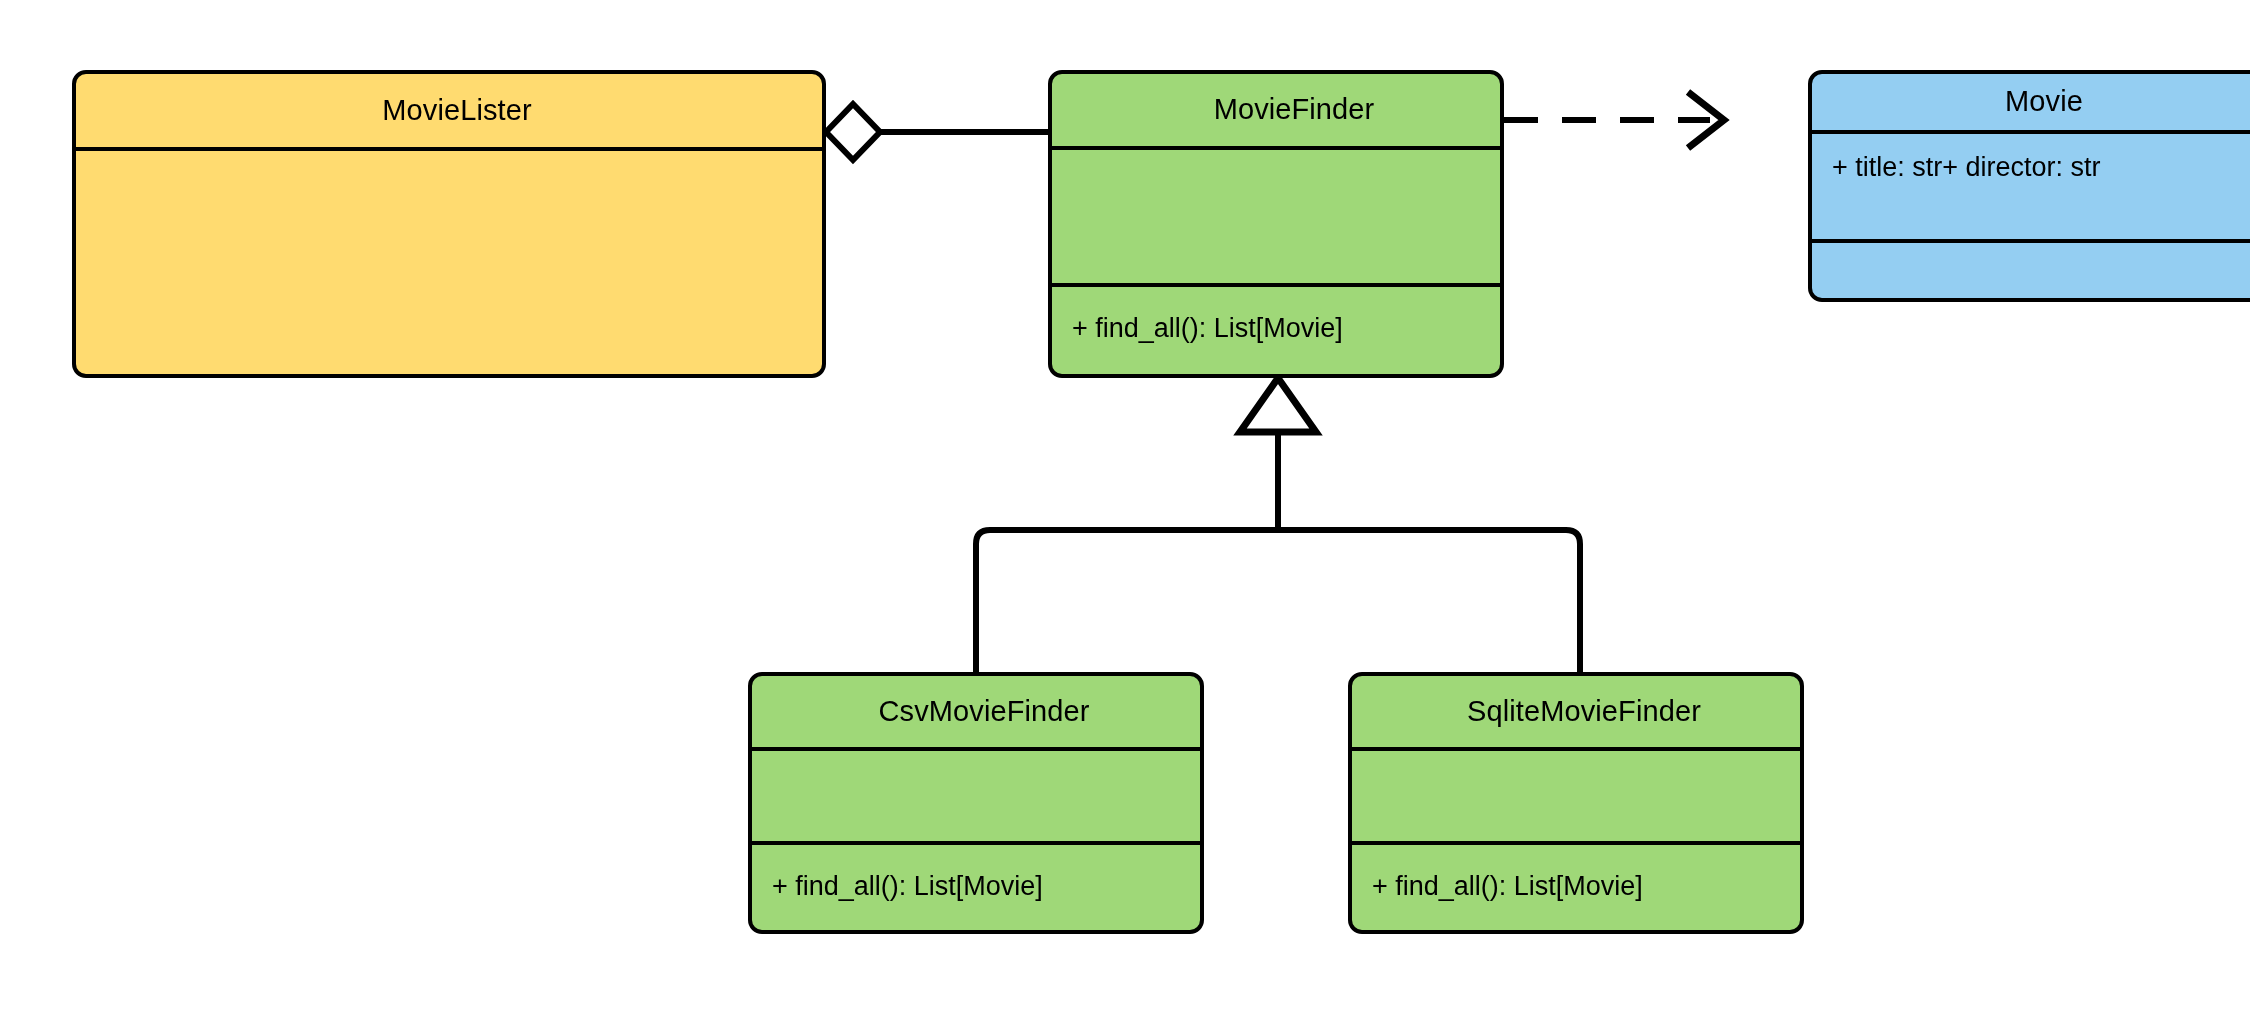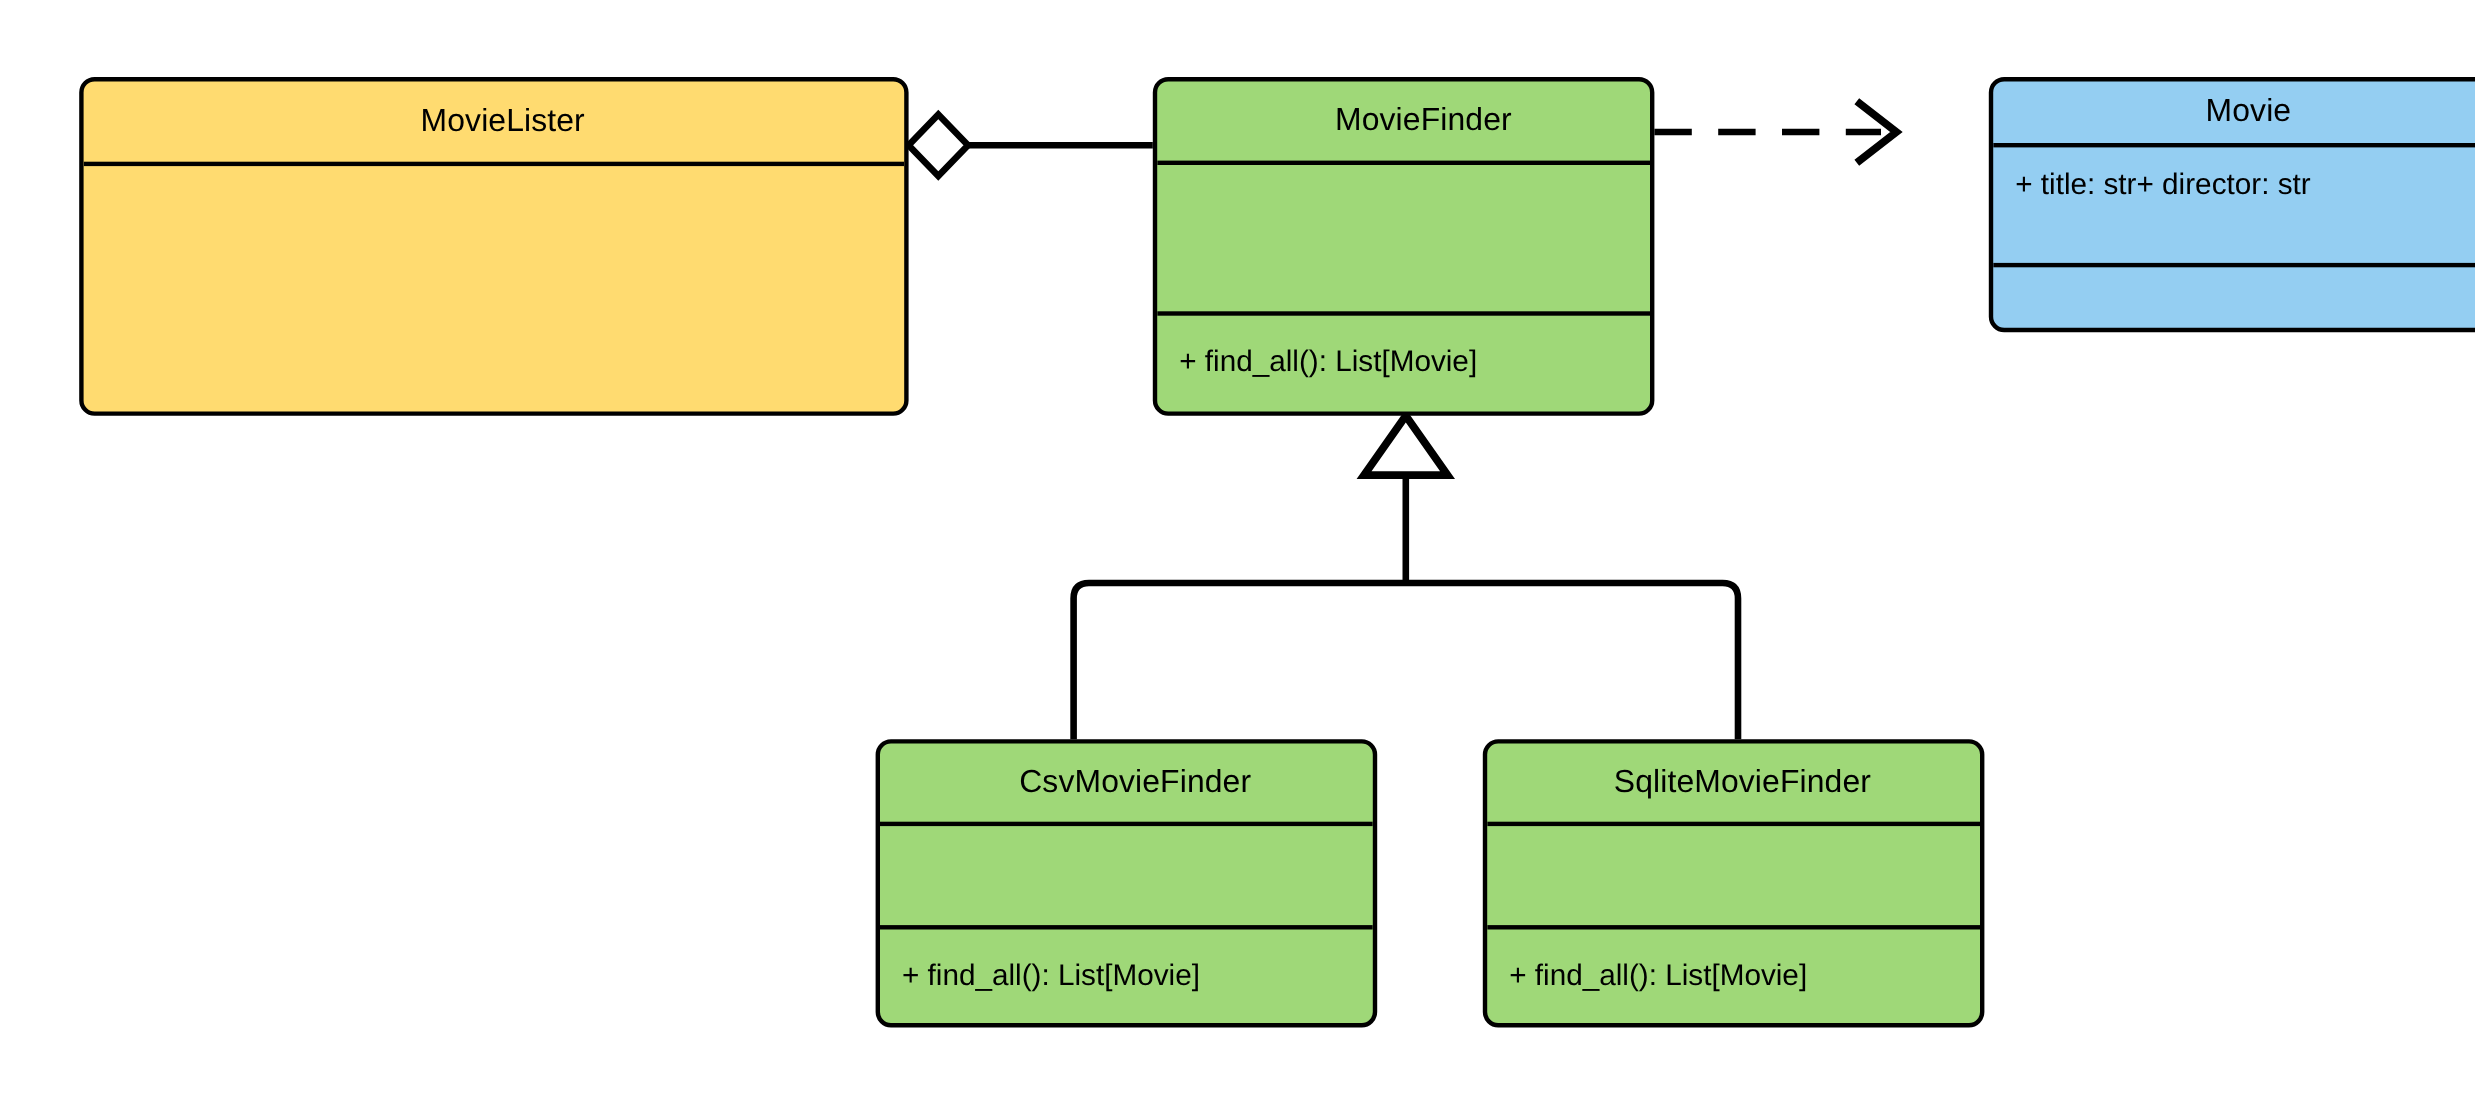--- a/index.html
+++ b/index.html
@@ -115,21 +115,21 @@
     <div class="compartment class-name" style="height:78px;">
       <span>Movie</span>
     </div>
     <div class="compartment divided member-list" style="height:145px; padding-top:16px;">
       <div class="member">+ title: str</div>
       <div class="member">+ director: str</div>
     </div>
     <div class="compartment divided empty-compartment" style="height:81px;"></div>
   </div>
 
-  <div class="uml-class" style="left:748px; top:672px; width:456px; height:262px; background:#9fd878;margin-left:48px;">
+  <div class="uml-class" style="left:748px; top:672px; width:456px; height:262px; background:#9fd878;">
     <div class="compartment class-name" style="height:72px;">
       <span>CsvMovieFinder</span>
     </div>
     <div class="compartment divided empty-compartment" style="height:96px;"></div>
     <div class="compartment divided member-list" style="height:90px; padding-top:24px;">
       <div class="member">+ find_all(): List[Movie]</div>
     </div>
   </div>
 
   <div class="uml-class" style="left:1348px; top:672px; width:456px; height:262px; background:#9fd878;">

